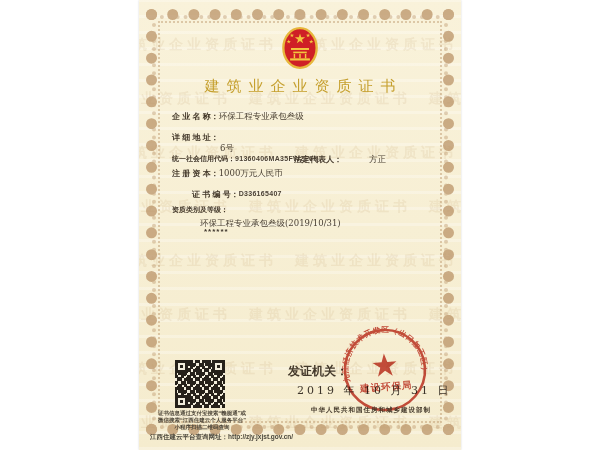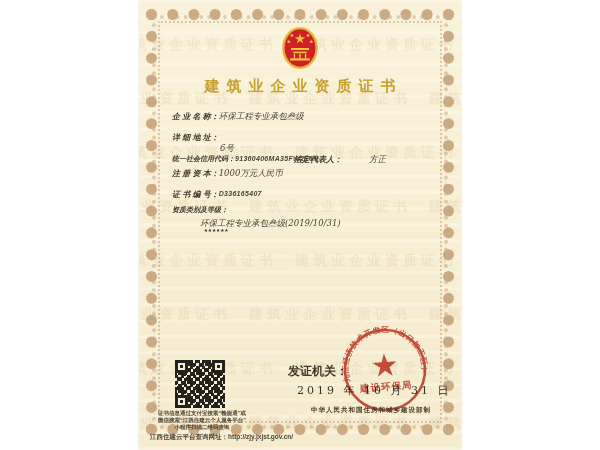--- a/index.html
+++ b/index.html
@@ -25,39 +25,39 @@
   .wm { position:absolute; inset:0; overflow:hidden; pointer-events:none; }
   .wm span { display:block; white-space:nowrap; font-weight:bold; font-size:14px; letter-spacing:4px;
              color:rgba(186,148,92,0.13); margin:36px 0 0 -24px; }
   .wm span:nth-child(even) { margin-left:-70px; }
 
   
   .emblem { position:absolute; left:143px; top:27px; width:36px; height:42px; }
 
   
   .title { position:absolute; left:0; right:0; top:77px; text-align:center;
-           font-size:15px; font-weight:bold; color:#c59f2d; letter-spacing:7px; text-indent:7px;
+           font-size:15px; font-weight:normal; color:#c59f2d; letter-spacing:7px; text-indent:7px;
            font-family:"Liberation Serif", serif; }
 
   
-  .content { position:absolute; left:33px; top:104px; width:268px; height:150px; font-size:8px;font-style:italic; }
+  .content { position:absolute; left:33px; top:104px; width:268px; height:150px; font-size:8px; }
   .frow { position:absolute; left:0; right:0; display:flex; align-items:flex-start; }
   .lbl { font-weight:bold; color:#43382a; white-space:nowrap; }
   .lbl-sm { font-size:7px; }
   .val { color:#4a4034; font-family:"DejaVu Serif","Liberation Serif",serif; font-size:8.5px; }
   .val-code { font-family:"Liberation Sans",sans-serif; font-size:7px; font-weight:bold; letter-spacing:0.3px; padding-top:1px; }
   .g2 { position:absolute; left:122px; top:0; display:flex; align-items:flex-start;gap:27px; }
   .spread { letter-spacing:5px; }
   .addr2 { position:absolute; left:48px; top:11px; }
   .wrapval { width:94px; line-height:10px; }
   .r-company { top:7px; }
   .r-address { top:28px;gap:33px; }
   .r-code    { top:50px; }
   .r-capital { top:64px; }
-  .r-certno  { top:85px; }
+  .r-certno  { top:85px;margin-left:20px; }
   .r-qlabel  { top:101px; }
   .r-qitem   { top:114px; left:28px; }
   .r-qstars  { top:123px; left:32px; font-weight:bold; color:#3c332a; letter-spacing:1px; }
 
   
   .qr { position:absolute; left:36px; top:360px; width:50px; height:48px;
         background:
           repeating-conic-gradient(#26211a 0% 25%, rgba(0,0,0,0) 0% 50%) 0px 0px / 6px 6px,
           repeating-conic-gradient(#26211a 0% 25%, rgba(0,0,0,0) 0% 50%) 2px 3px / 9px 9px,
           #f2eddc; }

